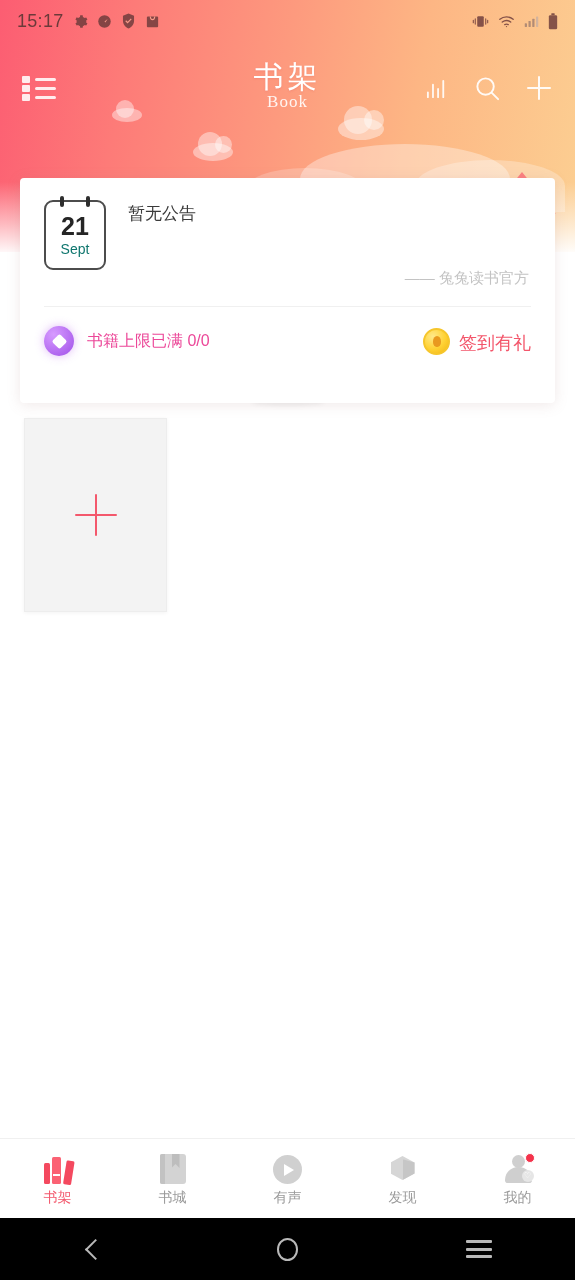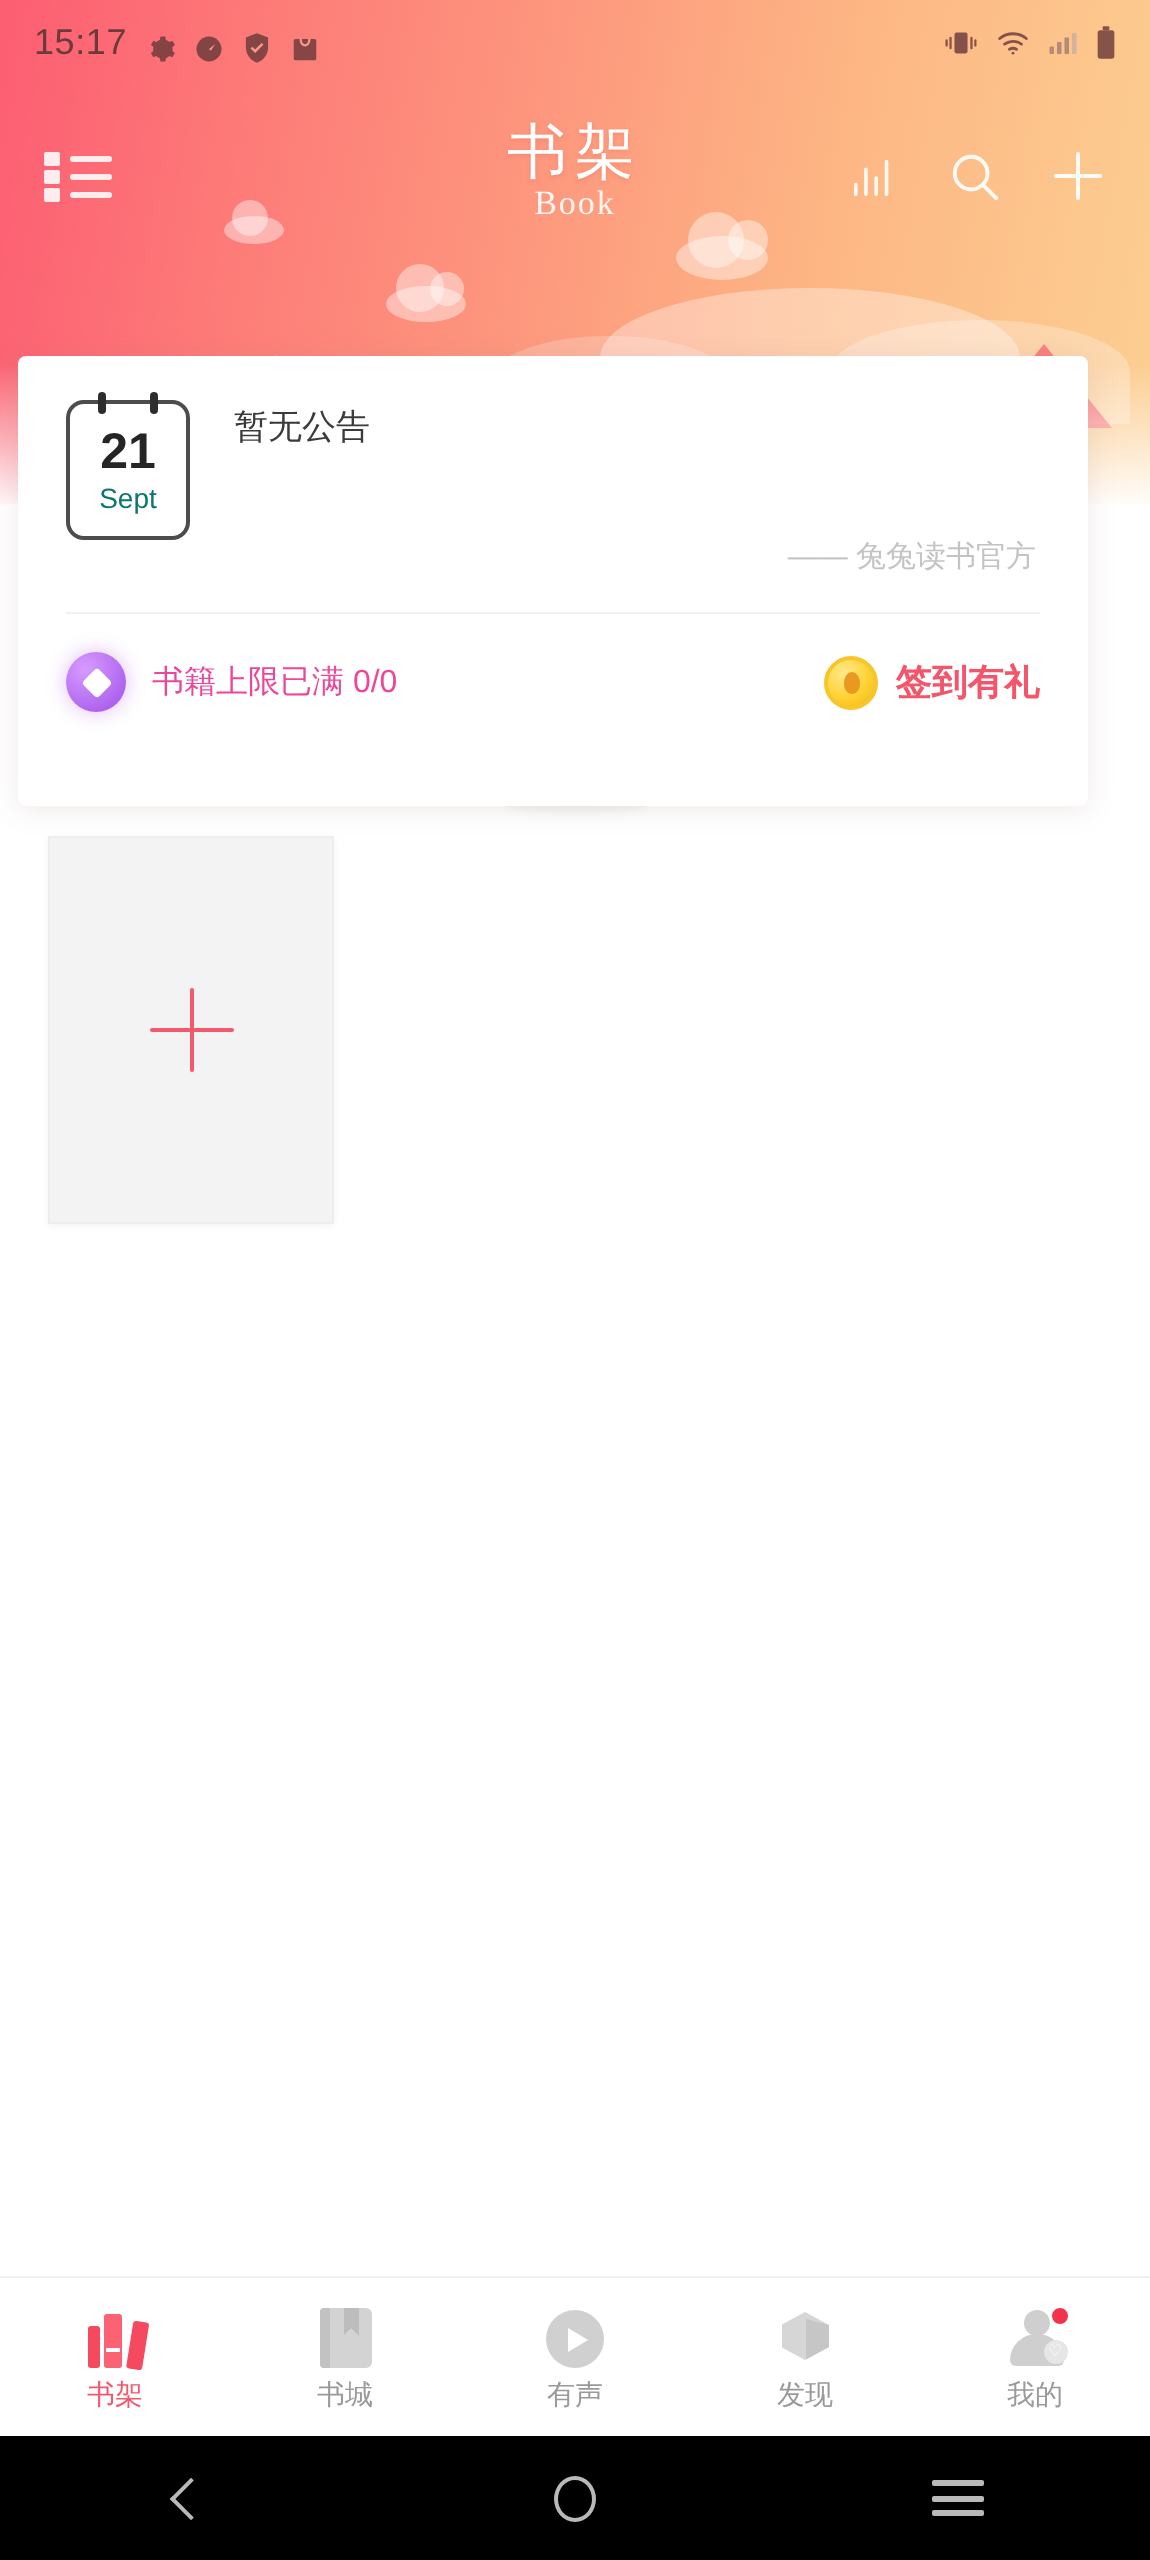--- a/index.html
+++ b/index.html
@@ -71,21 +71,21 @@
   .tree.t2 { left: 150px; bottom: 48px; border-left-width: 5px; border-right-width: 5px; border-bottom-width: 16px; }
 
   
   .statusbar {
     position: absolute; left: 0; top: 0;
     width: 100%; height: 42px;
     display: flex; align-items: center;
     padding: 0 17px;
     color: #6b3a3a;
   }
-  .sb-left { display: flex; align-items: flex-end; gap: 9px; }
+  .sb-left { display: flex; align-items: center; gap: 9px; }
   .sb-time { font-size: 18px; font-weight: 500; letter-spacing: .3px; color: #6b3a3a; }
   .sb-right { margin-left: auto; display: flex; align-items: center; gap: 9px; }
   .sb-ico { display: block; opacity: .82; }
 
   
   .header {
     position: absolute; left: 0; top: 58px;
     width: 100%; height: 60px;
     display: flex; align-items: center;
     padding: 0 22px;
@@ -121,21 +121,21 @@
   }
 
   .header-actions {
     margin-left: auto; display: flex; align-items: center; gap: 24px;
     position: relative; z-index: 2;
   }
   .hact { cursor: pointer; display: flex; align-items: center; }
 
   
   .card {
-    position: absolute; left: 9px; top: 178px;
+    position: absolute; left: 20px; top: 178px;
     width: 535px; height: 225px;
     background: #fff;
     border-radius: 4px;
     box-shadow: 0 2px 14px rgba(160,120,120,0.16);
     z-index: 5;
   }
   .card-top { display: flex; padding: 22px 24px 0 24px; }
   .cal {
     width: 62px; height: 70px;
     border: 2px solid #4c4c4c;
@@ -169,21 +169,21 @@
   }
   .badge-diamond {
     width: 30px; height: 30px; border-radius: 50%;
     background: radial-gradient(circle at 32% 28%, #d79bff 0%, #b066ef 70%, #a24fe8 100%);
     box-shadow: 0 0 10px rgba(186,106,238,0.45);
     display: flex; align-items: center; justify-content: center; flex: none;
   }
   .diamond-glyph { width: 11px; height: 11px; background: #fff; transform: rotate(45deg); border-radius: 2px; }
   .limit-text { margin-left: 13px; font-size: 16px; color: #ec4899; }
   .signin {
-    margin-left: auto; display: flex; align-items: center; gap: 9px; cursor: pointer; font-weight: bold;
+    margin-left: auto; display: flex; align-items: flex-end; gap: 9px; cursor: pointer;
   }
   .coin {
     width: 27px; height: 27px; border-radius: 50%;
     background: radial-gradient(circle at 34% 28%, #ffe98a 0%, #ffd234 55%, #f2b512 100%);
     border: 2px solid #f6c62c;
     display: flex; align-items: center; justify-content: center; flex: none;
   }
   .coin span {
     width: 8px; height: 11px; border-radius: 50% 50% 45% 45%;
     background: #e9991f;

